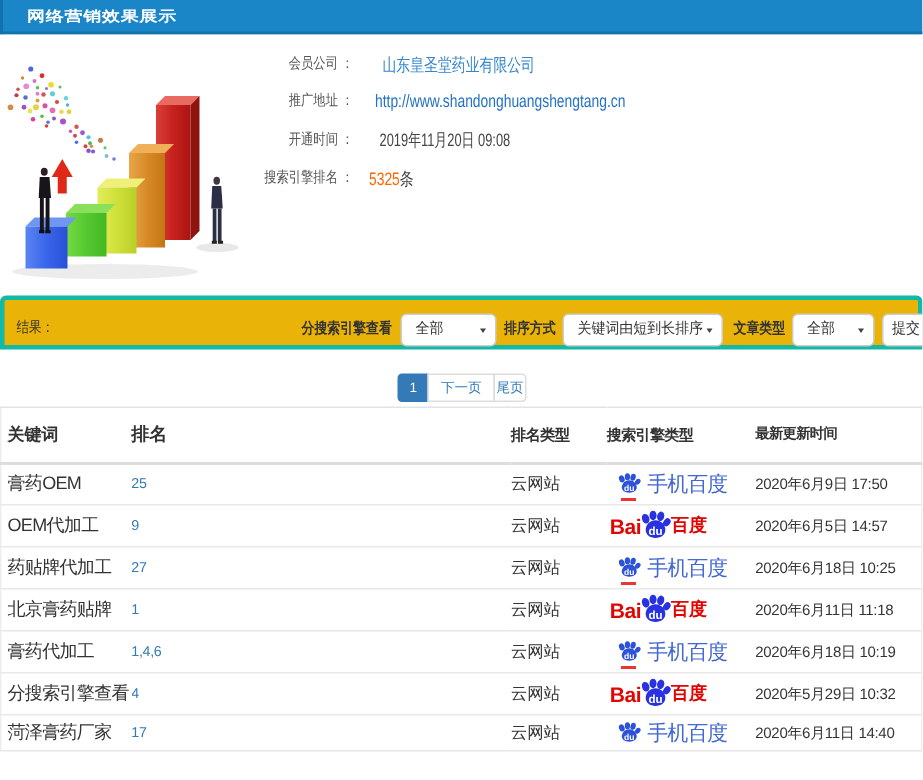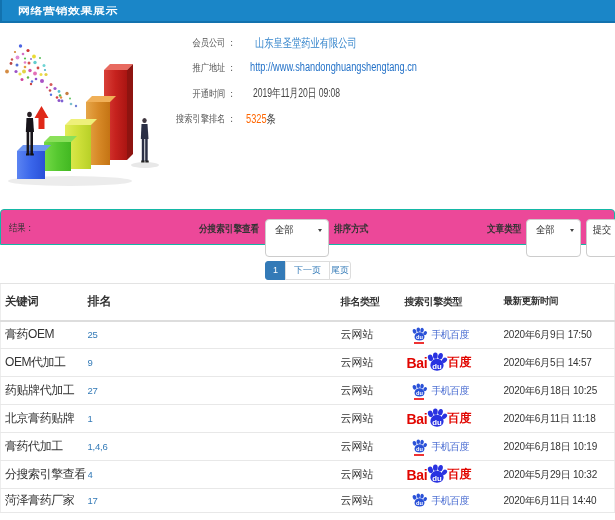--- a/index.html
+++ b/index.html
@@ -1,38 +1,38 @@
 <!DOCTYPE html>
 <html><head><meta charset="utf-8"><style>
 *{margin:0;padding:0;box-sizing:border-box}
 html,body{width:615px;height:520px;font-family:"Liberation Sans",sans-serif;background:#fff;overflow:hidden}
 .hdr{height:23px;background:#1a86c8;border-left:2px solid #1272ae;border-bottom:2px solid #1272ae;color:#fff;font-size:12px;font-weight:bold;line-height:21px;padding-left:16px;letter-spacing:0.5px}
 .top{position:relative;height:170px;background:#fff}
 .abs{position:absolute}
 .lbl{color:#555;font-size:10px;line-height:12px;white-space:nowrap;transform:scaleX(0.82);transform-origin:100% 50%}
 .val{font-size:12px;line-height:14px;white-space:nowrap;transform:scaleX(0.77);transform-origin:0 50%;color:#444}
-.rbar{position:relative;height:36px;background:#ec4899;border:1px solid #14b8a6;border-radius:4px 4px 0 0;margin-top:16px}
+.rbar{position:relative;height:36px;background:#eab308;border:3px solid #14b8a6;border-radius:4px 4px 0 0;margin-top:4px}
 .blbl{font-size:10px;font-weight:bold;color:#333;white-space:nowrap;transform:scaleX(0.86);transform-origin:0 50%}
-.sel{position:absolute;height:38px;background:#fff;border:1px solid #ccc;border-radius:4px;font-size:10px;color:#333;line-height:19px;padding-left:9px;white-space:nowrap}
+.sel{position:absolute;height:22px;background:#fff;border:1px solid #ccc;border-radius:4px;font-size:10px;color:#333;line-height:19px;padding-left:9px;white-space:nowrap}
 .sel .tx{display:inline-block;transform:scaleX(0.93);transform-origin:0 50%}
 .sel .ar{position:absolute;right:6px;top:8.5px;width:0;height:0;border-left:2.5px solid transparent;border-right:2.5px solid transparent;border-top:3.5px solid #444}
 .pgwrap{position:relative;height:38px}
 .pg{position:absolute;top:16px;left:265px;height:19px;font-size:9px}
 .pg span{float:left;height:19px;line-height:17px;border:1px solid #ddd;background:#fff;color:#337ab7;text-align:center}
 .pg .act{background:#337ab7;border-color:#337ab7;color:#fff;border-radius:3px 0 0 3px;width:21px}
 .pg .n1{width:45px;margin-left:-1px}
 .pg .n2{width:22px;margin-left:-1px;border-radius:0 3px 3px 0}
 table{border-collapse:collapse;width:615px;table-layout:fixed;border-top:1px solid #e3e3e3;border-left:1px solid #ededed;border-right:1px solid #ededed}
 th{font-size:11px;font-weight:bold;color:#333;text-align:left;height:37px;letter-spacing:-0.4px;vertical-align:middle;border-bottom:2px solid #ddd;padding:0}
 td{font-size:11px;color:#333;height:28px;vertical-align:middle;border-bottom:1px solid #e8e8e8;padding:0;white-space:nowrap;overflow:hidden}
 .c1{padding-left:4px;font-size:12px;letter-spacing:-0.45px}
 .rank{color:#337ab7;font-size:9.5px;letter-spacing:-0.2px}
 .dt{font-size:10px;color:#333;letter-spacing:-0.2px}
 .sj{display:inline-block;vertical-align:middle}
-.mbd{color:#4468d0;font-size:10px;letter-spacing:-0.7px;vertical-align:middle}
+.mbd{color:#4468d0;font-size:14px;letter-spacing:-0.7px;vertical-align:middle}
 tbody tr:last-child td{height:24px}
 </style></head>
 <body>
 <div class="hdr"><span style="display:inline-block;transform:scaleY(0.8);transform-origin:50% 60%">网络营销效果展示</span></div>
 <div class="top">
   <svg class="abs" style="left:0;top:0" width="190" height="168" viewBox="0 0 190 168">
     <defs>
 <linearGradient id="gb" x1="0" y1="0" x2="1" y2="0">
           <stop offset="0" stop-color="#5b84f2"></stop>
           <stop offset="0.5" stop-color="#3a66ea"></stop>
@@ -144,20 +144,21 @@
   <div class="abs val" style="left:255px;top:13.4px;color:#3585cc">山东皇圣堂药业有限公司</div>
   <div class="abs val" style="left:250px;top:36.8px;color:#2472c8">http://www.shandonghuangshengtang.cn</div>
   <div class="abs val" style="left:253px;top:62.7px;transform:scaleX(0.715)">2019年11月20日 09:08</div>
   <div class="abs val" style="left:246px;top:88.9px"><span style="color:#f60">5325</span>条</div>
 </div>
 <div class="rbar">
   <div class="abs" style="left:8px;top:11px;font-size:10px;color:#333;transform:scaleX(0.83);transform-origin:0 50%">结果：</div>
   <div class="abs blbl" style="left:198px;top:12px">分搜索引擎查看</div>
   <div class="sel" style="left:264px;top:9px;width:64px"><span class="tx">全部</span><span class="ar"></span></div>
   <div class="abs blbl" style="left:333px;top:12px">排序方式</div>
+  <div class="sel" style="left:372px;top:9px;width:107px"><span class="tx">关键词由短到长排序</span><span class="ar"></span></div>
   <div class="abs blbl" style="left:486px;top:12px">文章类型</div>
   <div class="sel" style="left:525px;top:9px;width:55px"><span class="tx">全部</span><span class="ar"></span></div>
   <div class="sel" style="left:585px;top:9px;width:32px;text-align:center;padding-left:0;overflow:hidden"><span class="tx" style="transform-origin:50% 50%">提交</span></div>
 </div>
 <div class="pgwrap">
   <div class="pg">
       <span class="act">1</span>
       <span class="n1">下一页</span>
       <span class="n2">尾页</span>
     </div>

